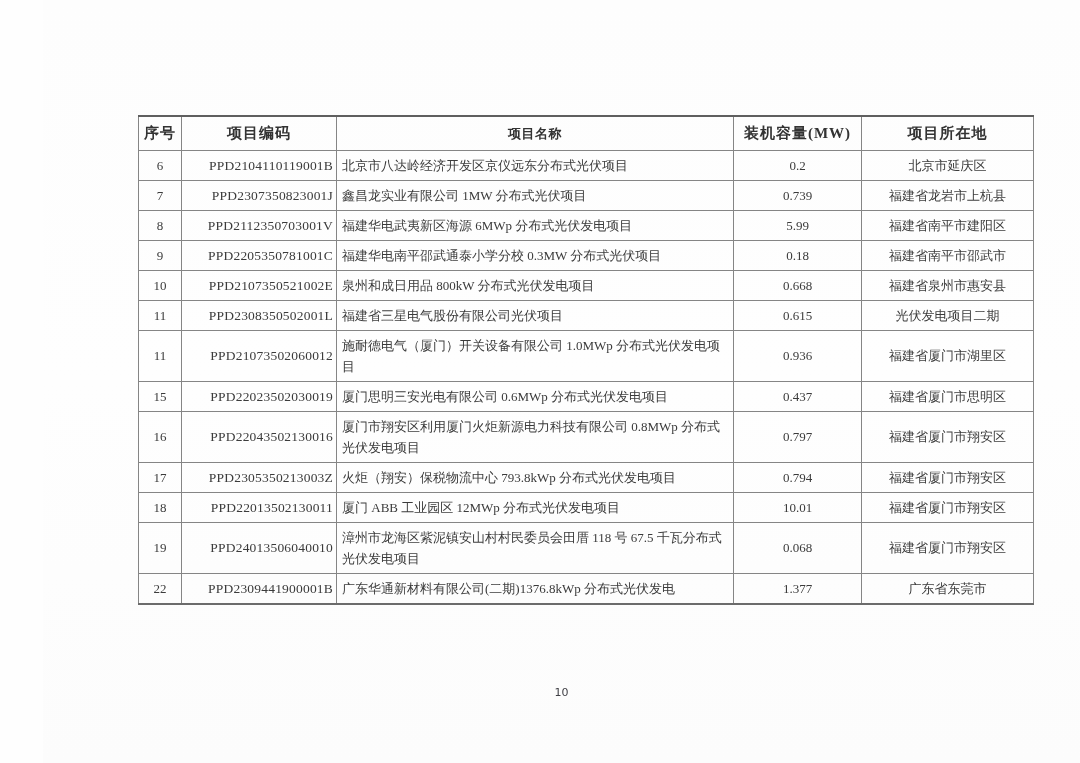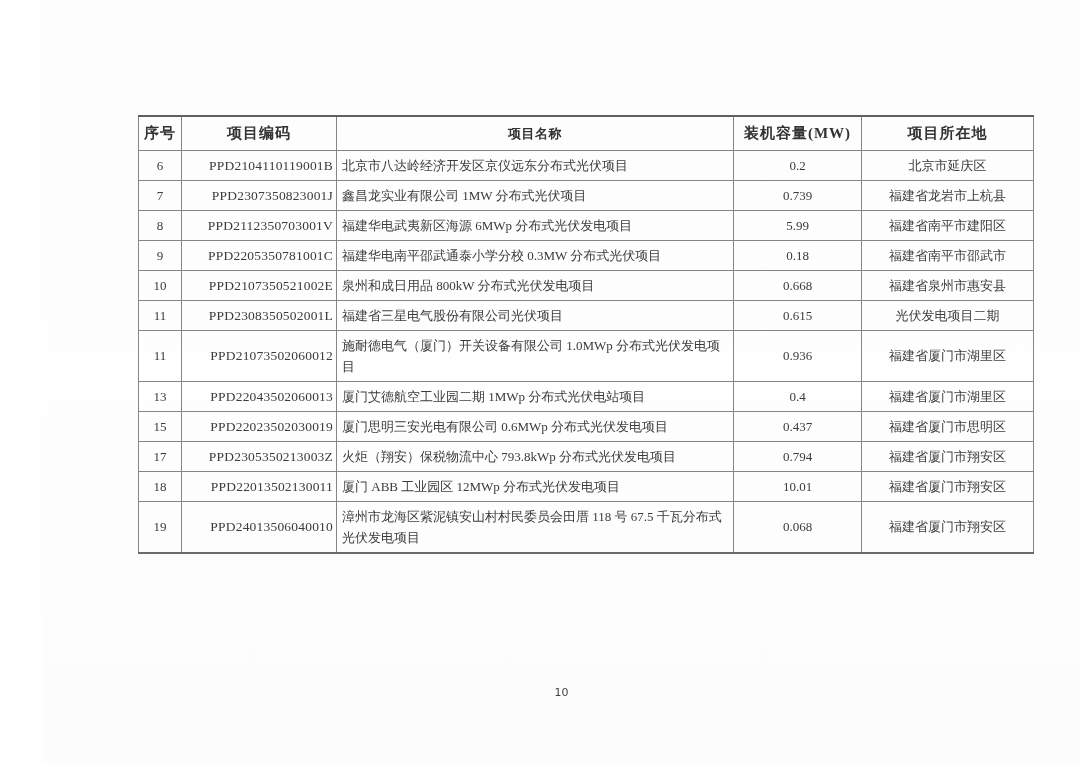--- a/index.html
+++ b/index.html
@@ -144,52 +144,59 @@
           <td class="col-location">光伏发电项目二期</td>
         </tr>
         <tr>
           <td class="col-no">11</td>
           <td class="col-code">PPD21073502060012</td>
           <td class="col-name">施耐德电气（厦门）开关设备有限公司 1.0MWp 分布式光伏发电项目</td>
           <td class="col-capacity">0.936</td>
           <td class="col-location">福建省厦门市湖里区</td>
         </tr>
         <tr>
-          <td class="col-no">13</td>
-          <td class="col-code">PPD22043502060013</td>
-          <td class="col-name">厦门艾德航空工业园二期 1MWp 分布式光伏电站项目</td>
-          <td class="col-capacity">0.4</td>
-          <td class="col-location">福建省厦门市湖里区</td>
-        </tr>
-        <tr>
           <td class="col-no">15</td>
           <td class="col-code">PPD22023502030019</td>
           <td class="col-name">厦门思明三安光电有限公司 0.6MWp 分布式光伏发电项目</td>
           <td class="col-capacity">0.437</td>
           <td class="col-location">福建省厦门市思明区</td>
         </tr>
         <tr>
+          <td class="col-no">16</td>
+          <td class="col-code">PPD22043502130016</td>
+          <td class="col-name">厦门市翔安区利用厦门火炬新源电力科技有限公司 0.8MWp 分布式光伏发电项目</td>
+          <td class="col-capacity">0.797</td>
+          <td class="col-location">福建省厦门市翔安区</td>
+        </tr>
+        <tr>
           <td class="col-no">17</td>
           <td class="col-code">PPD2305350213003Z</td>
           <td class="col-name">火炬（翔安）保税物流中心 793.8kWp 分布式光伏发电项目</td>
           <td class="col-capacity">0.794</td>
           <td class="col-location">福建省厦门市翔安区</td>
         </tr>
         <tr>
           <td class="col-no">18</td>
           <td class="col-code">PPD22013502130011</td>
           <td class="col-name">厦门 ABB 工业园区 12MWp 分布式光伏发电项目</td>
           <td class="col-capacity">10.01</td>
           <td class="col-location">福建省厦门市翔安区</td>
         </tr>
         <tr>
           <td class="col-no">19</td>
           <td class="col-code">PPD24013506040010</td>
           <td class="col-name">漳州市龙海区紫泥镇安山村村民委员会田厝 118 号 67.5 千瓦分布式光伏发电项目</td>
           <td class="col-capacity">0.068</td>
           <td class="col-location">福建省厦门市翔安区</td>
         </tr>
+        <tr>
+          <td class="col-no">22</td>
+          <td class="col-code">PPD2309441900001B</td>
+          <td class="col-name">广东华通新材料有限公司(二期)1376.8kWp 分布式光伏发电</td>
+          <td class="col-capacity">1.377</td>
+          <td class="col-location">广东省东莞市</td>
+        </tr>
       </tbody>
   </table>
 
   <div class="page-number">10</div>
 
 </div>
 
 </body></html>

